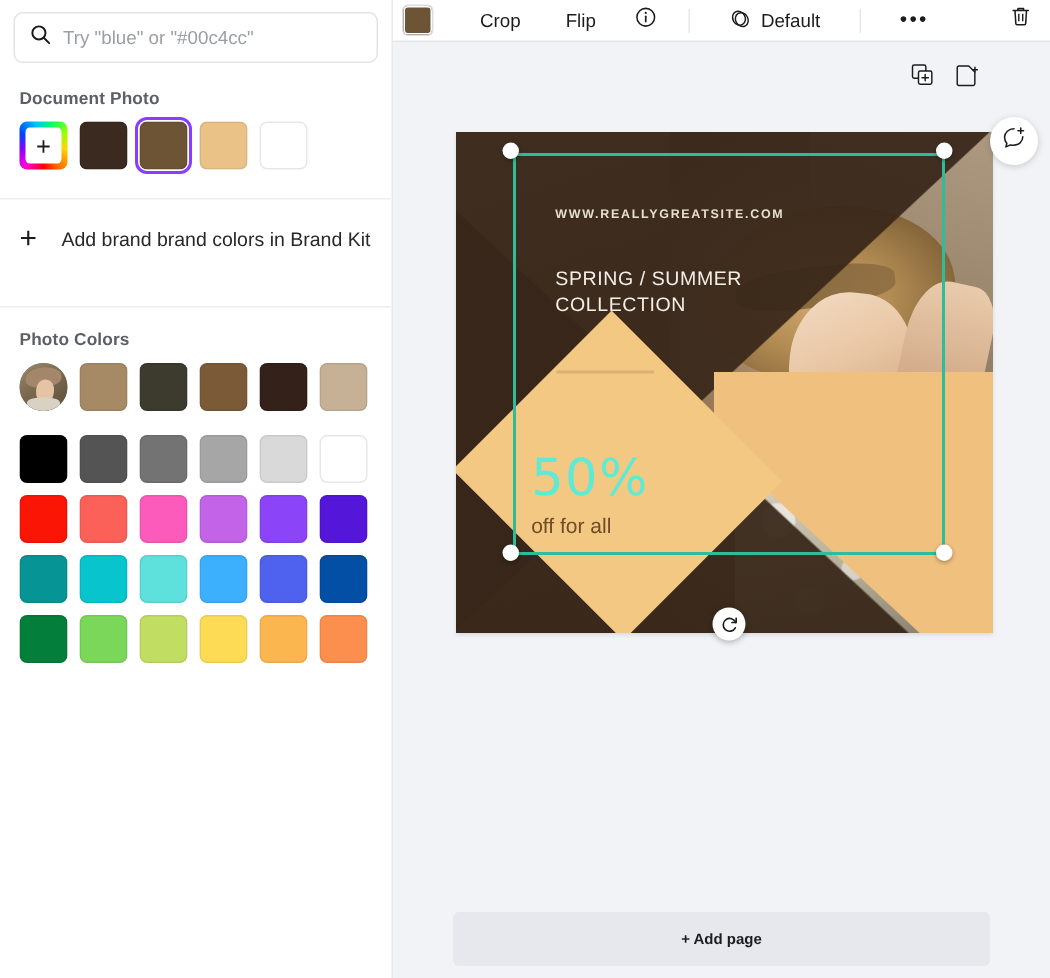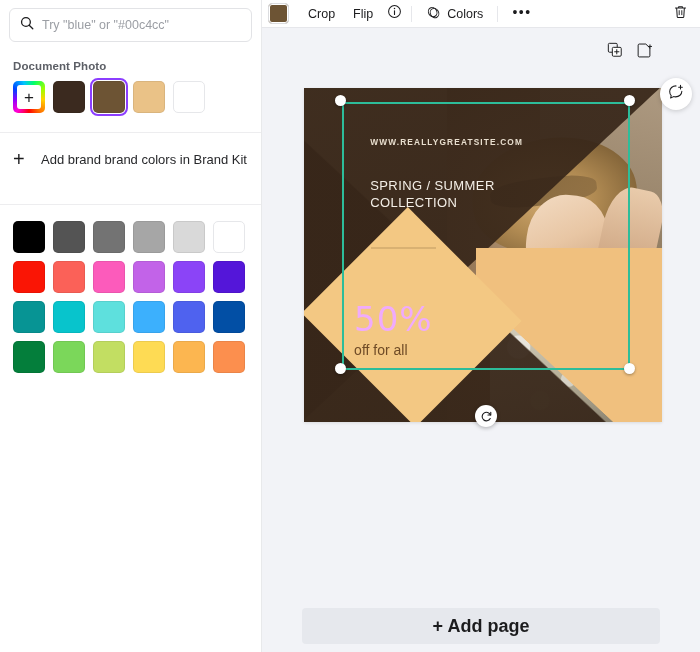--- a/index.html
+++ b/index.html
@@ -119,21 +119,21 @@
     background: #f2f3f7;
     position: relative;
     display: flex; flex-direction: column;
   }
   .toolbar {
     height: 28px; min-height: 28px;
     background: #ffffff;
     border-bottom: 1px solid #e6e7eb;
     display: flex; align-items: center;
     padding: 0 8px 0 6px;
-    gap: 0;
+    gap: 12px;
   }
   .tb-swatch {
     width: 21px; height: 21px; border-radius: 4px;
     border: 1px solid #dcdde0;
     cursor: pointer; flex: 0 0 auto;
     margin-right: 10px;
     box-shadow: 0 0 0 1px #fff inset;
   }
   .tb-btn {
     font-size: 12.5px; color: #1c1c1e;
@@ -240,21 +240,21 @@
     width: 45%; height: 45%;
     background: #f3c883;
     transform: rotate(45deg);
   }
   .d-text {
     position: absolute; left: 14%; top: 64%;
     color: #6f4b26; z-index: 4;
   }
   .d-50 {
     font-size: 34px; letter-spacing: 1px; line-height: 1;
-    font-weight: 400; color: #f0abfc;
+    font-weight: 400; color: #5eead4;
     font-family: "DejaVu Sans", sans-serif;
   }
   .d-off { font-size: 14px; margin-top: 6px; color: #6f4b26; }
   .d-url {
     position: absolute; left: 18.5%; top: 14.8%; z-index: 4;
     color: #e9dfcf; font-size: 8.3px; letter-spacing: 1.15px; font-weight: 600;
   }
   .d-title {
     position: absolute; left: 18.5%; top: 26.5%; z-index: 4;
     color: #f4efe7; font-size: 13px; line-height: 1.33; letter-spacing: .4px;
@@ -301,21 +301,21 @@
 
   .addpage-wrap {
     position: absolute; left: 0; right: 0; bottom: 8px;
     display: flex; justify-content: center;
   }
   .addpage-btn {
     width: 358px; height: 36px;
     background: #e6e8ed;
     border-radius: 4px;
     display: flex; align-items: center; justify-content: center;
-    font-size: 18px; color: #1c1c1e; font-weight: 600;
+    font-size: 10px; color: #1c1c1e; font-weight: 600;
     cursor: pointer;
   }
 </style>
 </head>
 <body>
 
 <div class="app">
 
   <div class="sidebar">
 
@@ -346,20 +346,36 @@
 
     <div class="divider"></div>
 
     <div class="brandkit-row">
       <span class="brandkit-plus">+</span>
       <span class="brandkit-label">Add brand brand colors in Brand Kit</span>
     </div>
 
     <div class="divider"></div>
 
+    <div class="section photo-sec">
+      <div class="section-title">Photo Colors</div>
+      <div class="swatch-row">
+        <div class="photo-thumb">
+          <div class="ph-sky"></div>
+          <div class="ph-hat"></div>
+          <div class="ph-face"></div>
+          <div class="ph-dress"></div>
+        </div>
+        <div class="swatch" style="background:#a68a66"></div>
+        <div class="swatch" style="background:#3d3a2e"></div>
+        <div class="swatch" style="background:#7b5a38"></div>
+        <div class="swatch" style="background:#33211a"></div>
+        <div class="swatch" style="background:#c6b096"></div>
+      </div>
+    </div>
 
     <div class="section default-sec">
       <div class="grid-colors">
         <div class="swatch" style="background:#000000"></div>
         <div class="swatch" style="background:#545454"></div>
         <div class="swatch" style="background:#737373"></div>
         <div class="swatch" style="background:#a6a6a6"></div>
         <div class="swatch" style="background:#d9d9d9"></div>
         <div class="swatch white-sw" style="background:#ffffff"></div>
 
@@ -407,21 +423,21 @@
         </span>
       </div>
       <div class="tb-sep"></div>
       <div class="tb-btn">
         <span>
           <svg width="15" height="15" viewBox="0 0 16 16" fill="none">
             <ellipse cx="7.1" cy="7.6" rx="4.4" ry="5.1" transform="rotate(-30 7.1 7.6)" stroke="#1c1c1e" stroke-width="1.05"></ellipse>
             <ellipse cx="9.1" cy="8.6" rx="4.4" ry="5.1" transform="rotate(-30 9.1 8.6)" stroke="#1c1c1e" stroke-width="1.05"></ellipse>
           </svg>
         </span>
-        <span>Colors</span>
+        <span>Default</span>
       </div>
       <div class="tb-sep"></div>
       <div class="tb-btn">
         <span class="dots">•••</span>
       </div>
       <div class="tb-spacer"></div>
       <div class="tb-icon-btn">
         <span>
           <svg width="15" height="16" viewBox="0 0 16 17" fill="none">
             <path d="M2.6 4.2h10.8" stroke="#1c1c1e" stroke-width="1.1" stroke-linecap="round"></path>

